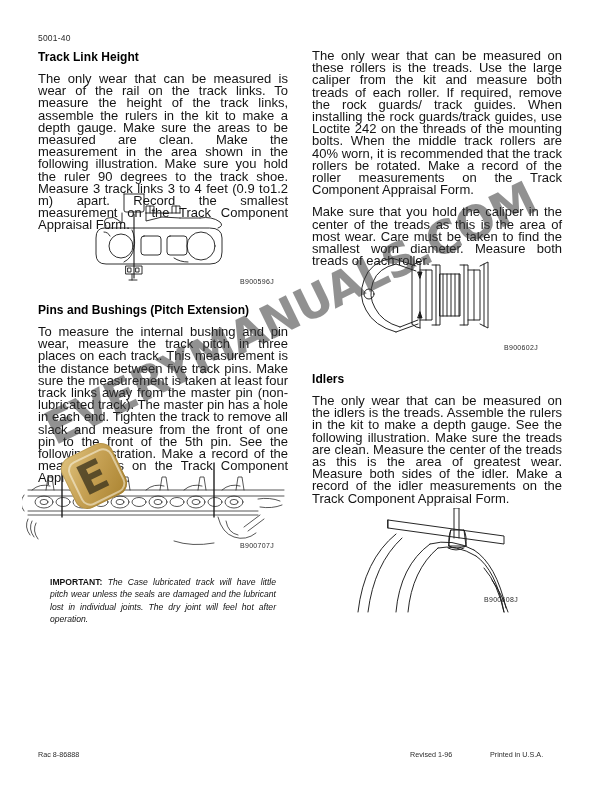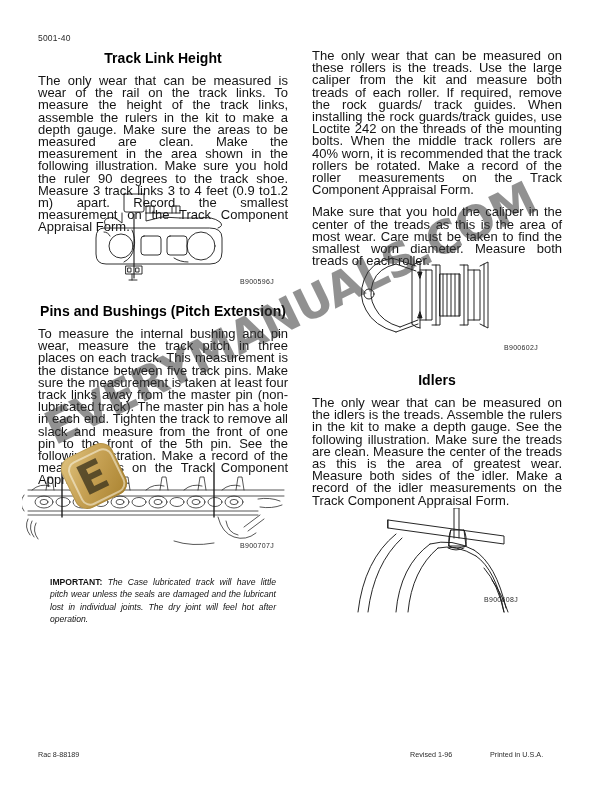--- a/index.html
+++ b/index.html
@@ -36,23 +36,22 @@
   
   .col {
     position: absolute;
     top: 50px;
     width: 250px;
   }
   .col-left  { left: 38px; }
   .col-right { left: 312px; }
 
   h2.section-title {
-    font-size: 14px;
+    font-size: 12px;
     font-weight: bold;
-    text-align: center;
     margin: 0 0 9px 0;
     letter-spacing: 0.05px;
     color: #000;
   }
 
   p.body-text {
     font-size: 13px;
     line-height: 12.2px;
     text-align: justify;
     margin: 0 0 10px 0;
@@ -366,18 +365,18 @@
 
   <div class="watermark">
     <div class="wm-logo">
       <div class="e-ring"></div>
       <div class="e-glyph">E</div>
     </div>
     <div class="wm-text">EVERYMANUALS.COM</div>
   </div>
 
   <div class="footer">
-    <span class="f-left">Rac 8-88189</span>
+    <span class="f-left">Rac 8-86888</span>
     <span class="f-mid">Revised 1-96</span>
     <span class="f-right">Printed in U.S.A.</span>
   </div>
 
 </div>
 
 </body></html>

